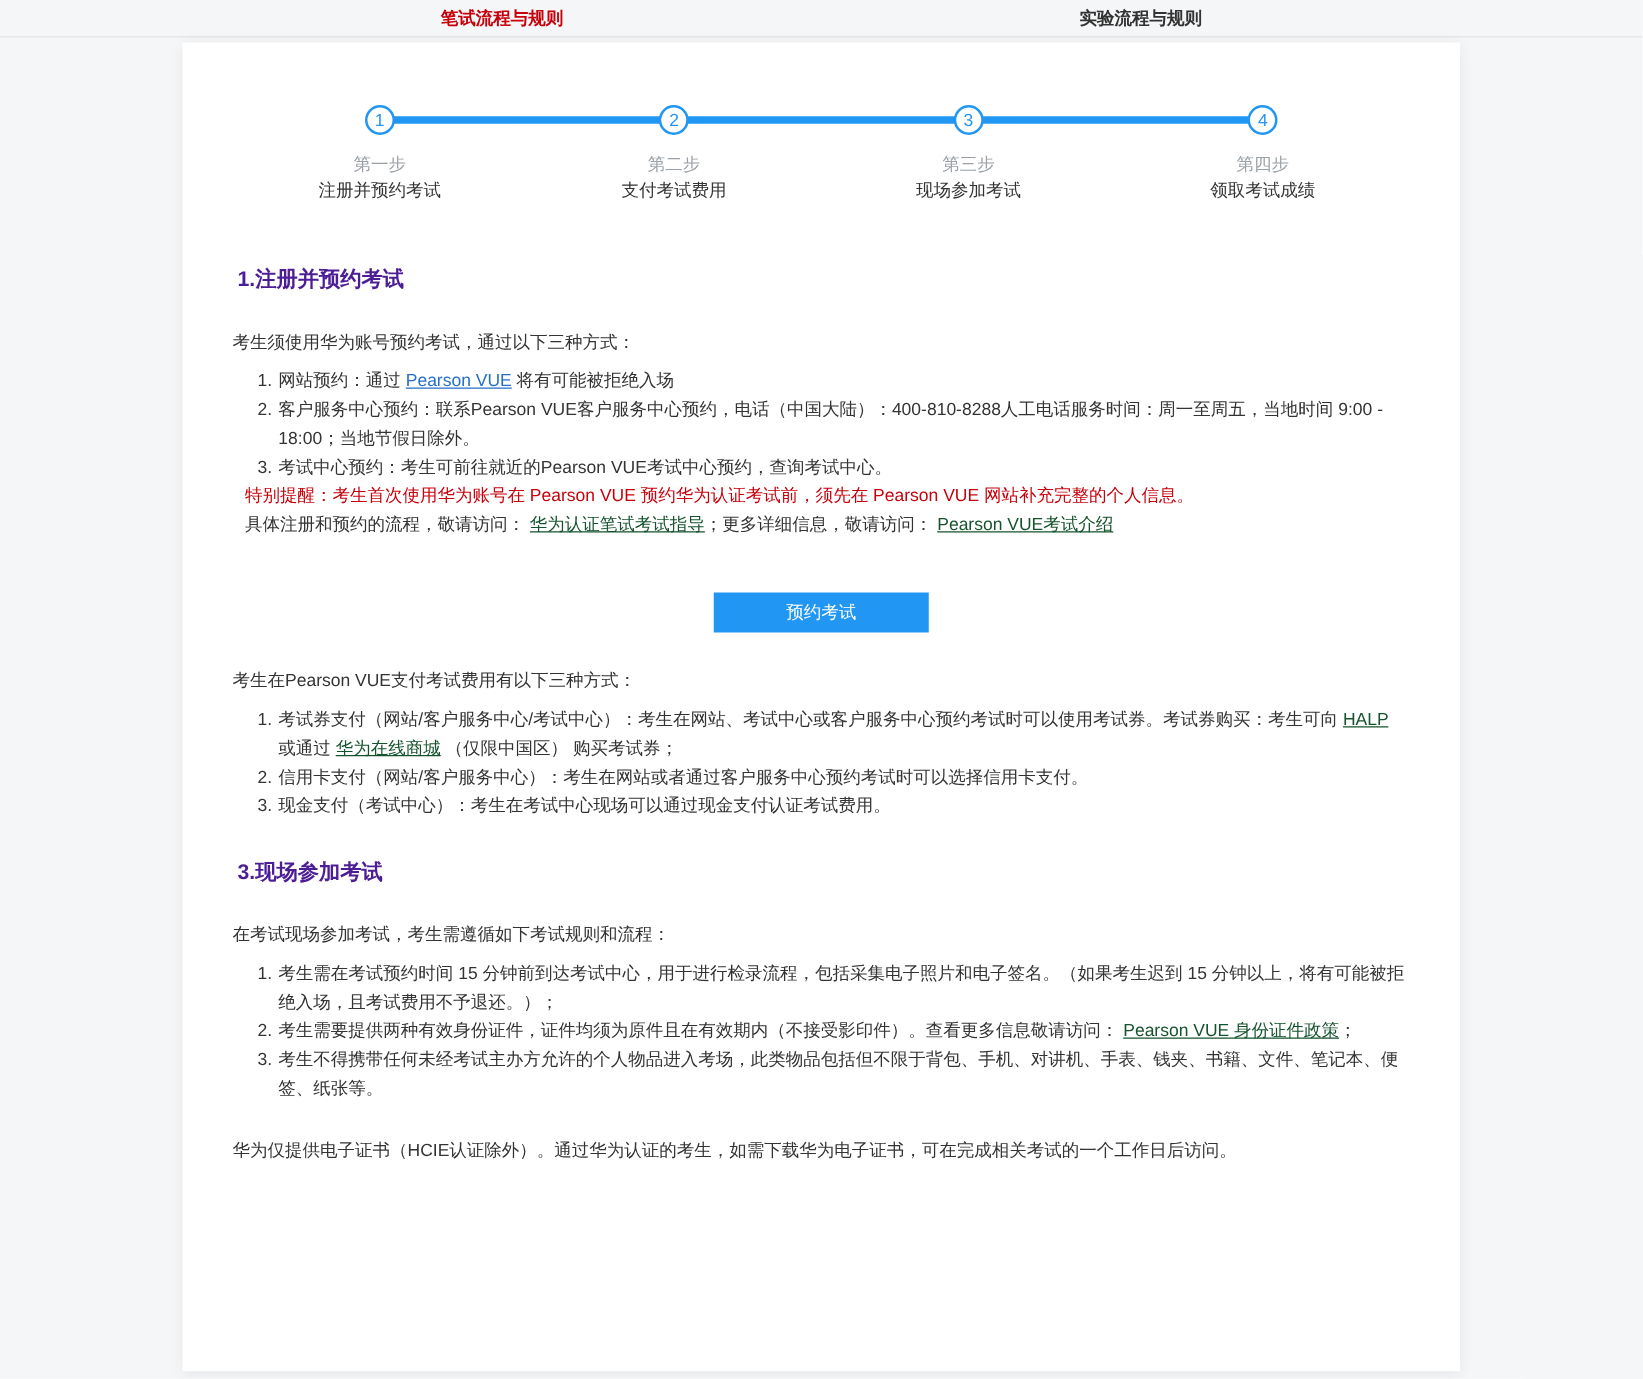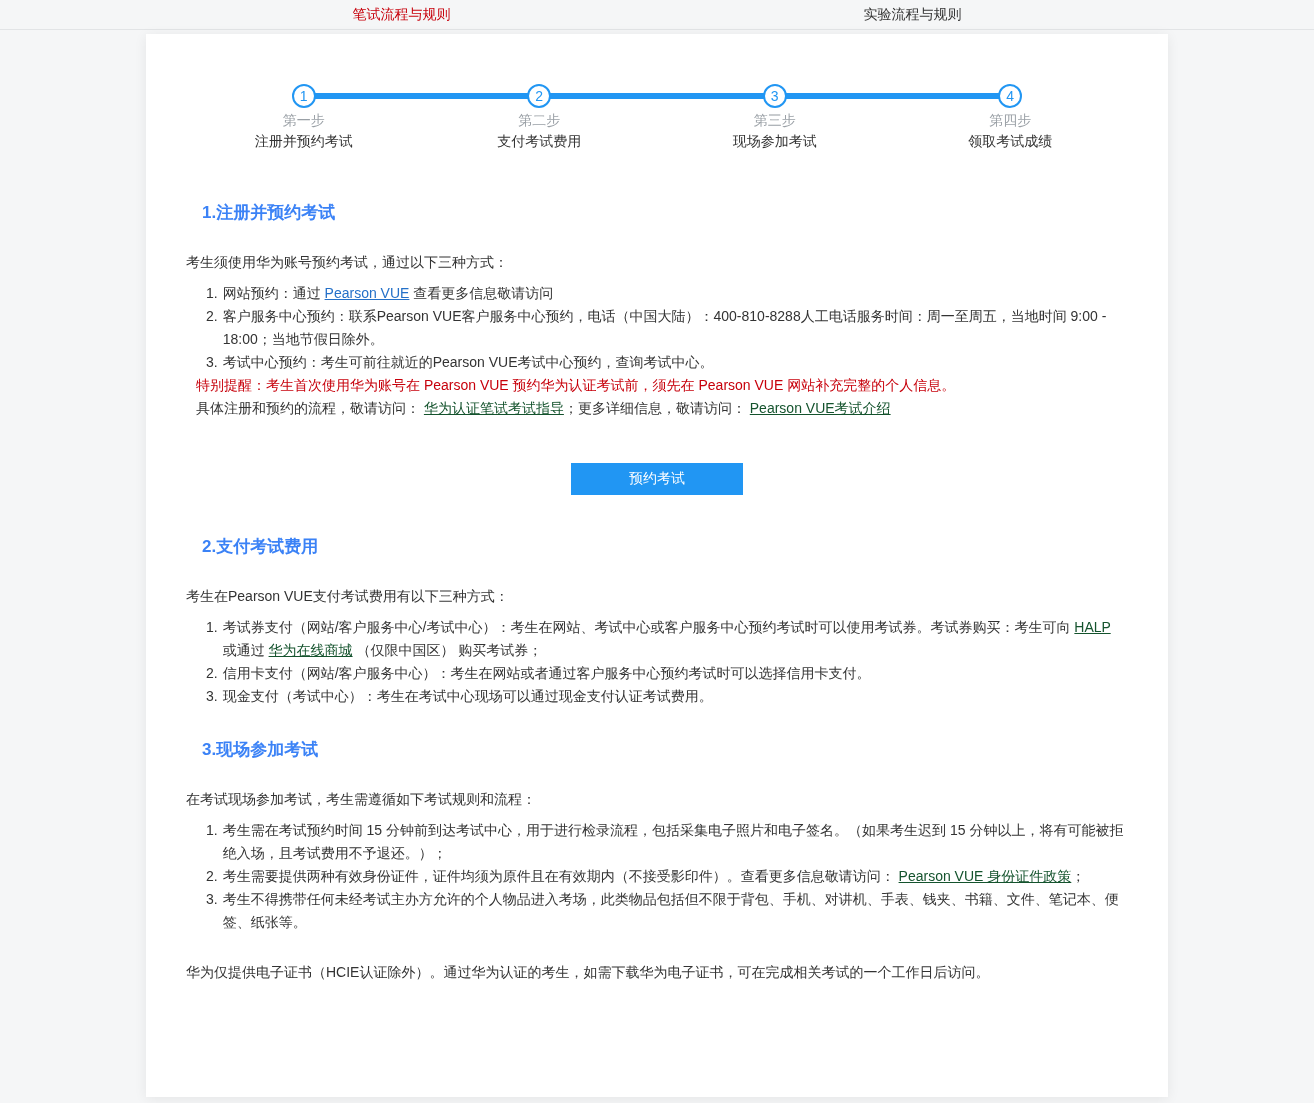--- a/index.html
+++ b/index.html
@@ -22,20 +22,21 @@
   }
   .topbar-inner { width: 1022px; display: flex; }
   .tab {
     flex: 1;
     text-align: center;
     line-height: 29px;
     font-size: 14px;
     color: #333;
     cursor: pointer;
     user-select: none;
+    font-weight: bold;
   }
   .tab.active { color: #c7000b; }
 
   
   .card {
     width: 1022px;
     margin: 4px auto 0;
     background: #ffffff;
     box-shadow: 0 2px 12px rgba(0,0,0,0.07);
     padding: 50px 40px 55px;
@@ -59,29 +60,29 @@
   .step-circle {
     width: 24px; height: 24px;
     margin: 0 auto;
     border-radius: 50%;
     background: #fff;
     border: 2px solid #2196f3;
     color: #2196f3;
     font-size: 14px;
     line-height: 20px;
   }
-  .step-label { margin-top: 4px; font-size: 14px; color: #9aa0a6; }
+  .step-label { margin-top: 15px; font-size: 14px; color: #9aa0a6; }
   .step-title { margin-top: 3px; font-size: 14px; color: #333; }
 
   
   .section-heading {
     font-size: 17px;
     font-weight: bold;
-    color: #3b82f6;
-    margin: 30px 16px 0;
+    color: #4c1d95;
+    margin: 30px 4px 0;
   }
   .mt-lg { margin-top: 50px; }
   .mt-md { margin-top: 40px; }
   .intro { margin: 27px 0 0; font-size: 14px; line-height: 23px; }
   .body-text { margin: 27px 0 0; font-size: 14px; line-height: 23px; }
 
   .olist { margin: 8px 0 0 20px; font-size: 14px; }
   .oitem { display: flex; line-height: 23px; }
   .oitem .num { flex: none; margin-right: 5px; }
   .oitem .itext { flex: 1; }
@@ -143,40 +144,39 @@
       </div>
     </div>
   </div>
 
   <section>
     <h2 class="section-heading mt-lg">1.注册并预约考试</h2>
     <p class="intro">考生须使用华为账号预约考试，通过以下三种方式：</p>
     <div class="olist">
       <div class="oitem">
         <span class="num">1.</span>
-        <span class="itext"><span>网站预约：通过 </span><span class="link-blue">Pearson VUE</span><span> 查看更多信息敬请访问</span></span>
+        <span class="itext"><span>网站预约：通过 </span><span class="link-blue">Pearson VUE</span><span> 将有可能被拒绝入场</span></span>
       </div>
       <div class="oitem">
         <span class="num">2.</span>
         <span class="itext">客户服务中心预约：联系Pearson VUE客户服务中心预约，电话（中国大陆）：400-810-8288人工电话服务时间：周一至周五，当地时间 9:00 - 18:00；当地节假日除外。</span>
       </div>
       <div class="oitem">
         <span class="num">3.</span>
         <span class="itext">考试中心预约：考生可前往就近的Pearson VUE考试中心预约，查询考试中心。</span>
       </div>
     </div>
     <div class="note-block red-text">特别提醒：考生首次使用华为账号在 Pearson VUE 预约华为认证考试前，须先在 Pearson VUE 网站补充完整的个人信息。</div>
     <div class="note-block">
       <span>具体注册和预约的流程，敬请访问： </span><span class="link-red">华为认证笔试考试指导</span><span>；更多详细信息，敬请访问： </span><span class="link-red">Pearson VUE考试介绍</span>
     </div>
     <button class="btn btn-book">预约考试</button>
   </section>
 
   <section>
-    <h2 class="section-heading mt-md">2.支付考试费用</h2>
     <p class="intro">考生在Pearson VUE支付考试费用有以下三种方式：</p>
     <div class="olist">
       <div class="oitem">
         <span class="num">1.</span>
         <span class="itext"><span>考试券支付（网站/客户服务中心/考试中心）：考生在网站、考试中心或客户服务中心预约考试时可以使用考试券。考试券购买：考生可向 </span><span class="link-red">HALP</span><span> 或通过 </span><span class="link-red">华为在线商城</span><span> （仅限中国区） 购买考试券；</span></span>
       </div>
       <div class="oitem">
         <span class="num">2.</span>
         <span class="itext">信用卡支付（网站/客户服务中心）：考生在网站或者通过客户服务中心预约考试时可以选择信用卡支付。</span>
       </div>

